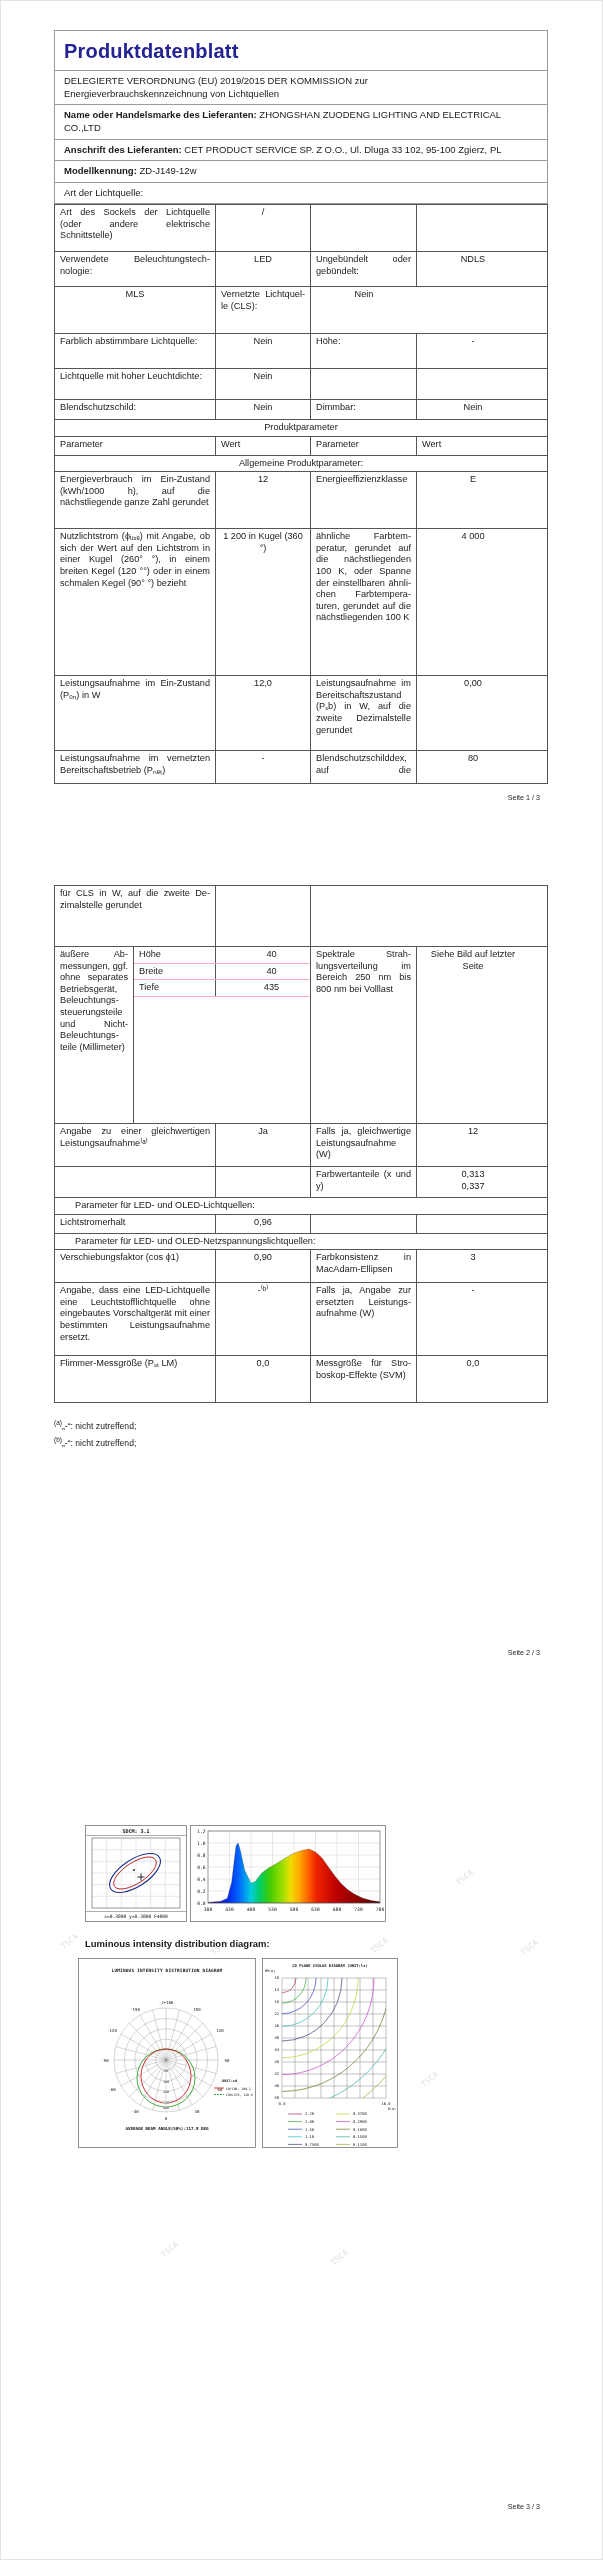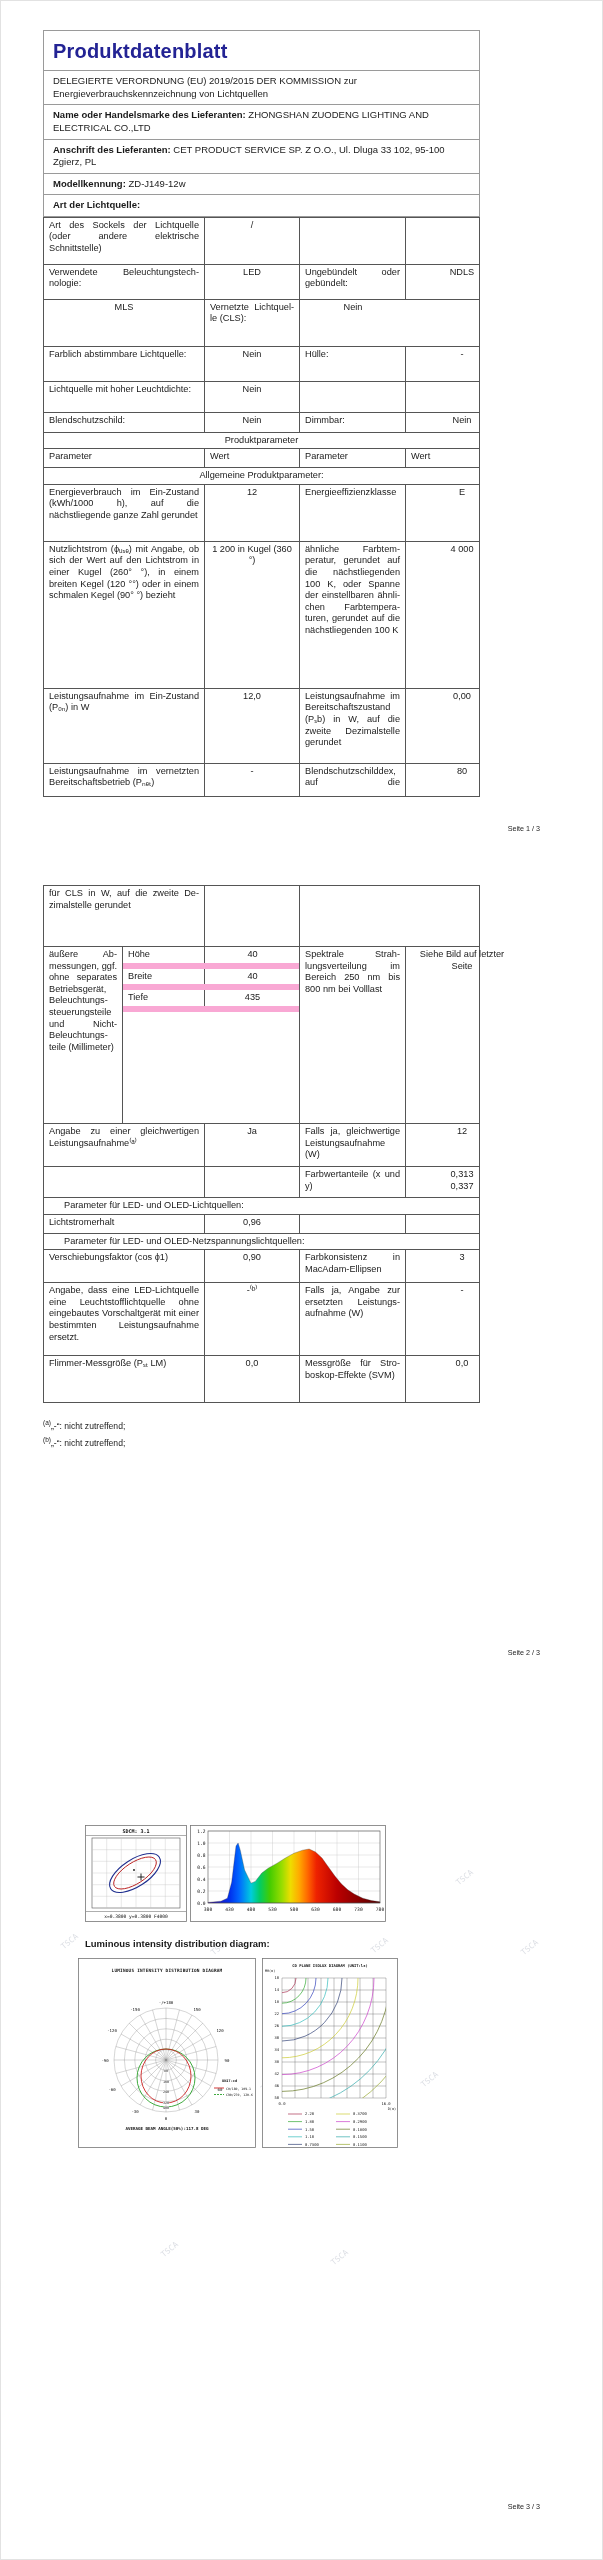--- a/index.html
+++ b/index.html
@@ -1,44 +1,44 @@
 <!DOCTYPE html>
 <html><head>
 <meta charset="utf-8">
 <style>
   html,body{margin:0;padding:0;}
   body{
     width:603px;height:2560px;position:relative;background:#fff;
     font-family:"Liberation Sans",sans-serif;color:#1a1a1a;overflow:hidden;
     box-shadow:inset 0 0 0 1px #e2e2e2;
   }
-  .page{position:absolute;left:43px;width:437px;}
+  .page{position:absolute;left:54px;width:494px;}
   #page1{top:30px;} #page2{top:885px;}
   #page3{position:absolute;left:0;top:1825px;width:603px;height:560px;}
 
   
   .hdrblock{border:1px solid #9a9a9a;border-bottom:none;}
   .hrow{border-bottom:1px solid #9a9a9a;padding:4px 9px;font-size:9.5px;line-height:1.32;}
   .doc-title{font-size:20px;font-weight:bold;color:#232394;padding:7px 9px 6px;letter-spacing:.2px;}
   .pre{white-space:pre-line;}
   .blab{font-weight:bold;}
-  .hsec{font-weight:bold;font-size:9.5px;padding:4px 9px;}
+  .hsec{font-weight:normal;font-size:9.5px;padding:4px 9px;}
 
   
   .t{border-top:1px solid #555;font-size:9.2px;line-height:1.26;}
   .tr{display:grid;grid-template-columns:161px 95px 106px 112px;border:1px solid #555;border-top:none;}
   .tr5{display:grid;grid-template-columns:79px 177px 106px 112px;border:1px solid #555;border-top:none;}
   .td{padding:2px 5px 3px;border-right:1px solid #555;overflow:hidden;}
   .td:last-child{border-right:none;}
   .lc{text-align:justify;}
   .vc{text-align:center;}
   .sec{border:1px solid #555;border-top:none;font-weight:normal;padding:2px 20px;}
   .secc{text-align:center;}
   .subwrap{padding:0;display:flex;flex-direction:column;}
-  .subrow{display:grid;grid-template-columns:82px 95px;border-bottom:6px solid #f9a8d4;}
+  .subrow{display:grid;grid-template-columns:82px 95px;border-bottom:1px solid #f9a8d4;gap:8px;}
   .subrow .sl{padding:2px 5px;border-right:1px solid #555;}
   .subrow .sv{padding:2px 5px;text-align:center;}
   .footnotes{margin-top:14px;font-size:8.6px;line-height:1.9;}
   .footnotes sup{font-size:6.5px;}
   .pagefoot{position:absolute;right:63px;font-size:7.2px;color:#222;}
 
   
   .chartbox{position:absolute;background:#fff;}
   .p3label{position:absolute;left:85px;top:113px;font-size:9.5px;font-weight:bold;}
   .wm{position:absolute;font-size:8px;color:#8d95a8;opacity:.3;transform:rotate(-40deg);
@@ -73,21 +73,21 @@
       <div class="td vc">NDLS</div>
     </div>
     <div class="tr" style="min-height:46px">
       <div class="td vc">MLS</div>
       <div class="td lc">Vernetzte Lichtquel­le (CLS):</div>
       <div class="td vc">Nein</div>
     </div>
     <div class="tr" style="min-height:34px">
       <div class="td lc">Farblich abstimmbare Licht­quelle:</div>
       <div class="td vc">Nein</div>
-      <div class="td lc">Hülle:</div>
+      <div class="td lc">Höhe:</div>
       <div class="td vc">-</div>
     </div>
     <div class="tr" style="min-height:30px">
       <div class="td lc">Lichtquelle mit hoher Leucht­dichte:</div>
       <div class="td vc">Nein</div>
       <div class="td lc"></div>
       <div class="td vc"></div>
     </div>
     <div class="tr" style="min-height:19px">
       <div class="td lc">Blendschutzschild:</div>
@@ -124,21 +124,21 @@
       <div class="td vc">0,00</div>
     </div>
     <div class="tr" style="height:32px">
       <div class="td lc">Leistungsaufnahme im vernetz­ten Bereitschaftsbetrieb (Pₙₑₜ)</div>
       <div class="td vc">-</div>
       <div class="td lc" style="text-align-last:justify">Blendschutzschild­dex, auf die</div>
       <div class="td vc">80</div>
     </div>
   </div>
 </div>
-<div class="pagefoot" style="top:824px">Seite 1 / 3</div>
+<div class="pagefoot" style="top:793px">Seite 1 / 3</div>
 
 <div class="page" id="page2">
   <div class="t">
     <div class="tr" style="min-height:60px">
       <div class="td lc">für CLS in W, auf die zweite De­zimalstelle gerundet</div>
       <div class="td vc"></div>
       <div class="td vc"></div>
     </div>
 
     <div class="tr5" style="min-height:176px">

